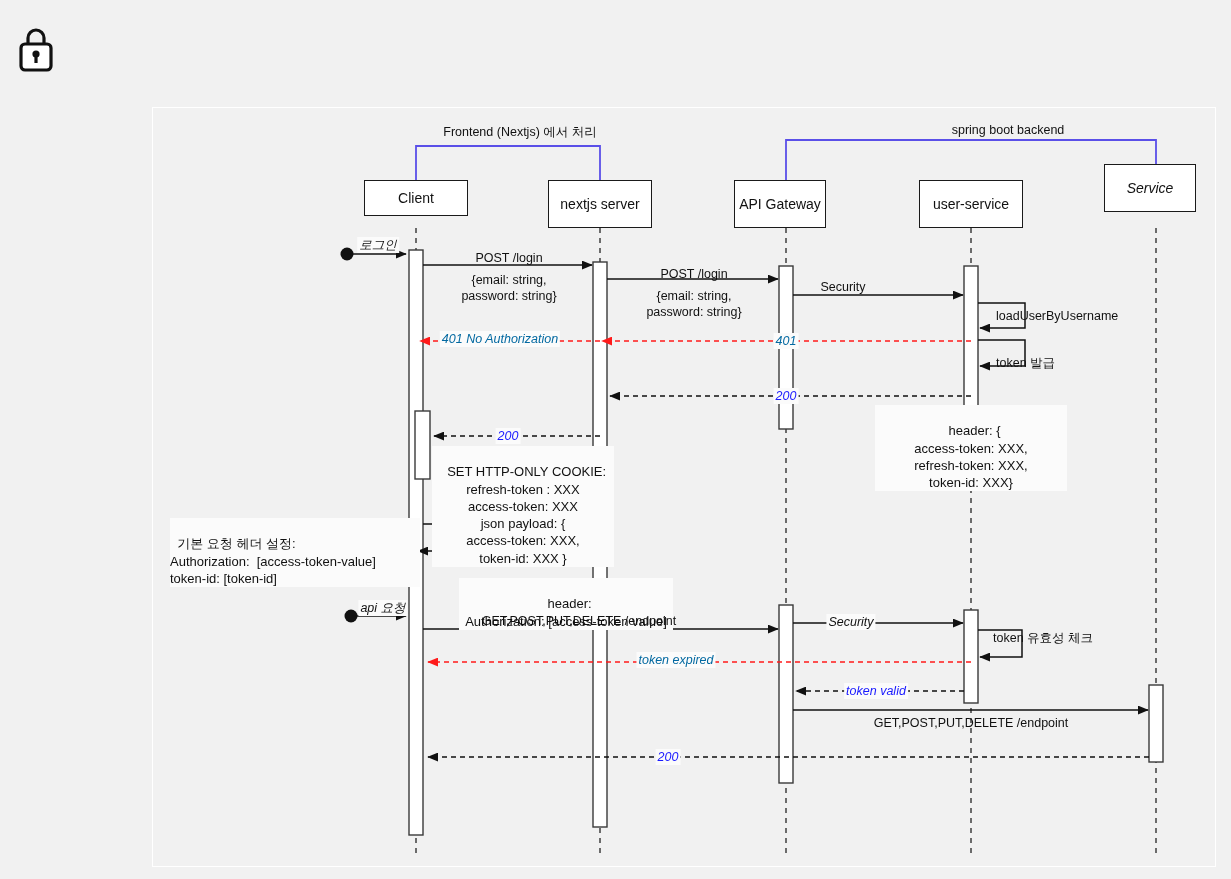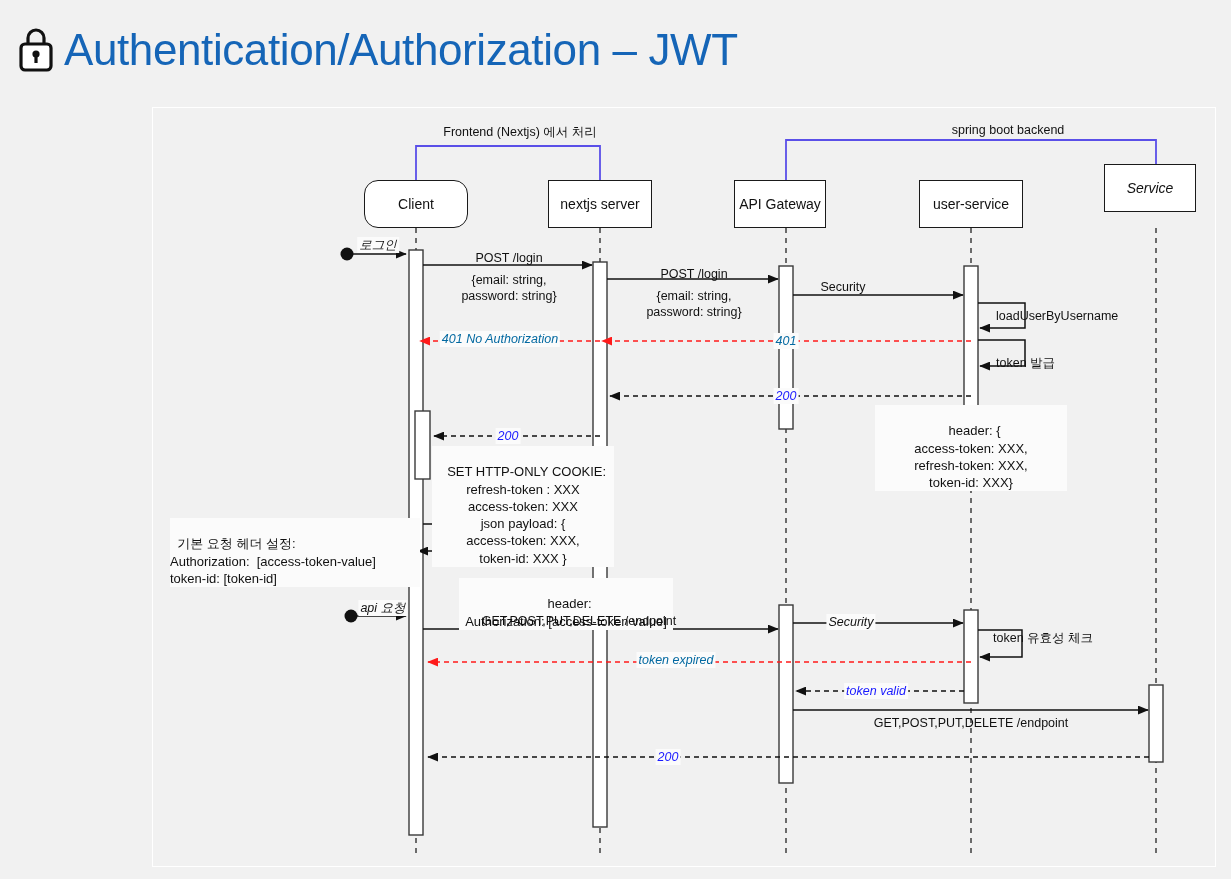--- a/index.html
+++ b/index.html
@@ -52,21 +52,20 @@
 </head>
 <body>
 
 <div id="title-bar">
   <svg id="lock-icon" viewBox="0 0 44 52">
     <rect x="7" y="20" width="30" height="26" rx="4" fill="#fff" stroke="#111" stroke-width="3.2"></rect>
     <path d="M14 20 V14 a8 8 0 0 1 16 0 V20" fill="none" stroke="#111" stroke-width="3.2"></path>
     <circle cx="22" cy="30" r="3.6" fill="#111"></circle>
     <rect x="20.4" y="31" width="3.2" height="8" fill="#111"></rect>
   </svg>
-  <div id="title-text">Authentication/Authorization – JWT</div>
 </div>
 
 <div id="diagram-frame"></div>
 
 <svg id="canvas">
   <defs>
     <marker id="ah" markerWidth="11" markerHeight="9" refX="10.2" refY="4.5" orient="auto" markerUnits="userSpaceOnUse">
       <path d="M0,0 L11,4.5 L0,9 z" fill="#111"></path>
     </marker>
     <marker id="ahr" markerWidth="11" markerHeight="9" refX="10.2" refY="4.5" orient="auto" markerUnits="userSpaceOnUse">
@@ -125,21 +124,21 @@
     <line x1="600" y1="341" x2="420" y2="341" stroke="#ff1a1a" marker-end="url(#ahr)"></line>
     <line x1="971" y1="341" x2="602" y2="341" stroke="#ff1a1a" marker-end="url(#ahr)"></line>
     <line x1="971" y1="396" x2="610" y2="396" stroke="#111" marker-end="url(#ahb)"></line>
     <line x1="600" y1="436" x2="434" y2="436" stroke="#111" marker-end="url(#ahb)"></line>
     <line x1="971" y1="662" x2="428" y2="662" stroke="#ff1a1a" marker-end="url(#ahr)"></line>
     <line x1="964" y1="691" x2="796" y2="691" stroke="#111" marker-end="url(#ahb)"></line>
     <line x1="1149" y1="757" x2="428" y2="757" stroke="#111" marker-end="url(#ahb)"></line>
   </g>
 </svg>
 
-<div class="participant" style="left:364px;top:180px;width:104px;height:48px;border-radius:14px;">
+<div class="participant" style="left:364px;top:180px;width:104px;height:36px;">
   <span>Client</span>
 </div>
 <div class="participant" style="left:548px;top:180px;width:104px;height:48px;">
   <span>nextjs server</span>
 </div>
 <div class="participant" style="left:734px;top:180px;width:92px;height:48px;">
   <span>API Gateway</span>
 </div>
 <div class="participant" style="left:919px;top:180px;width:104px;height:48px;">
   <span>user-service</span>

